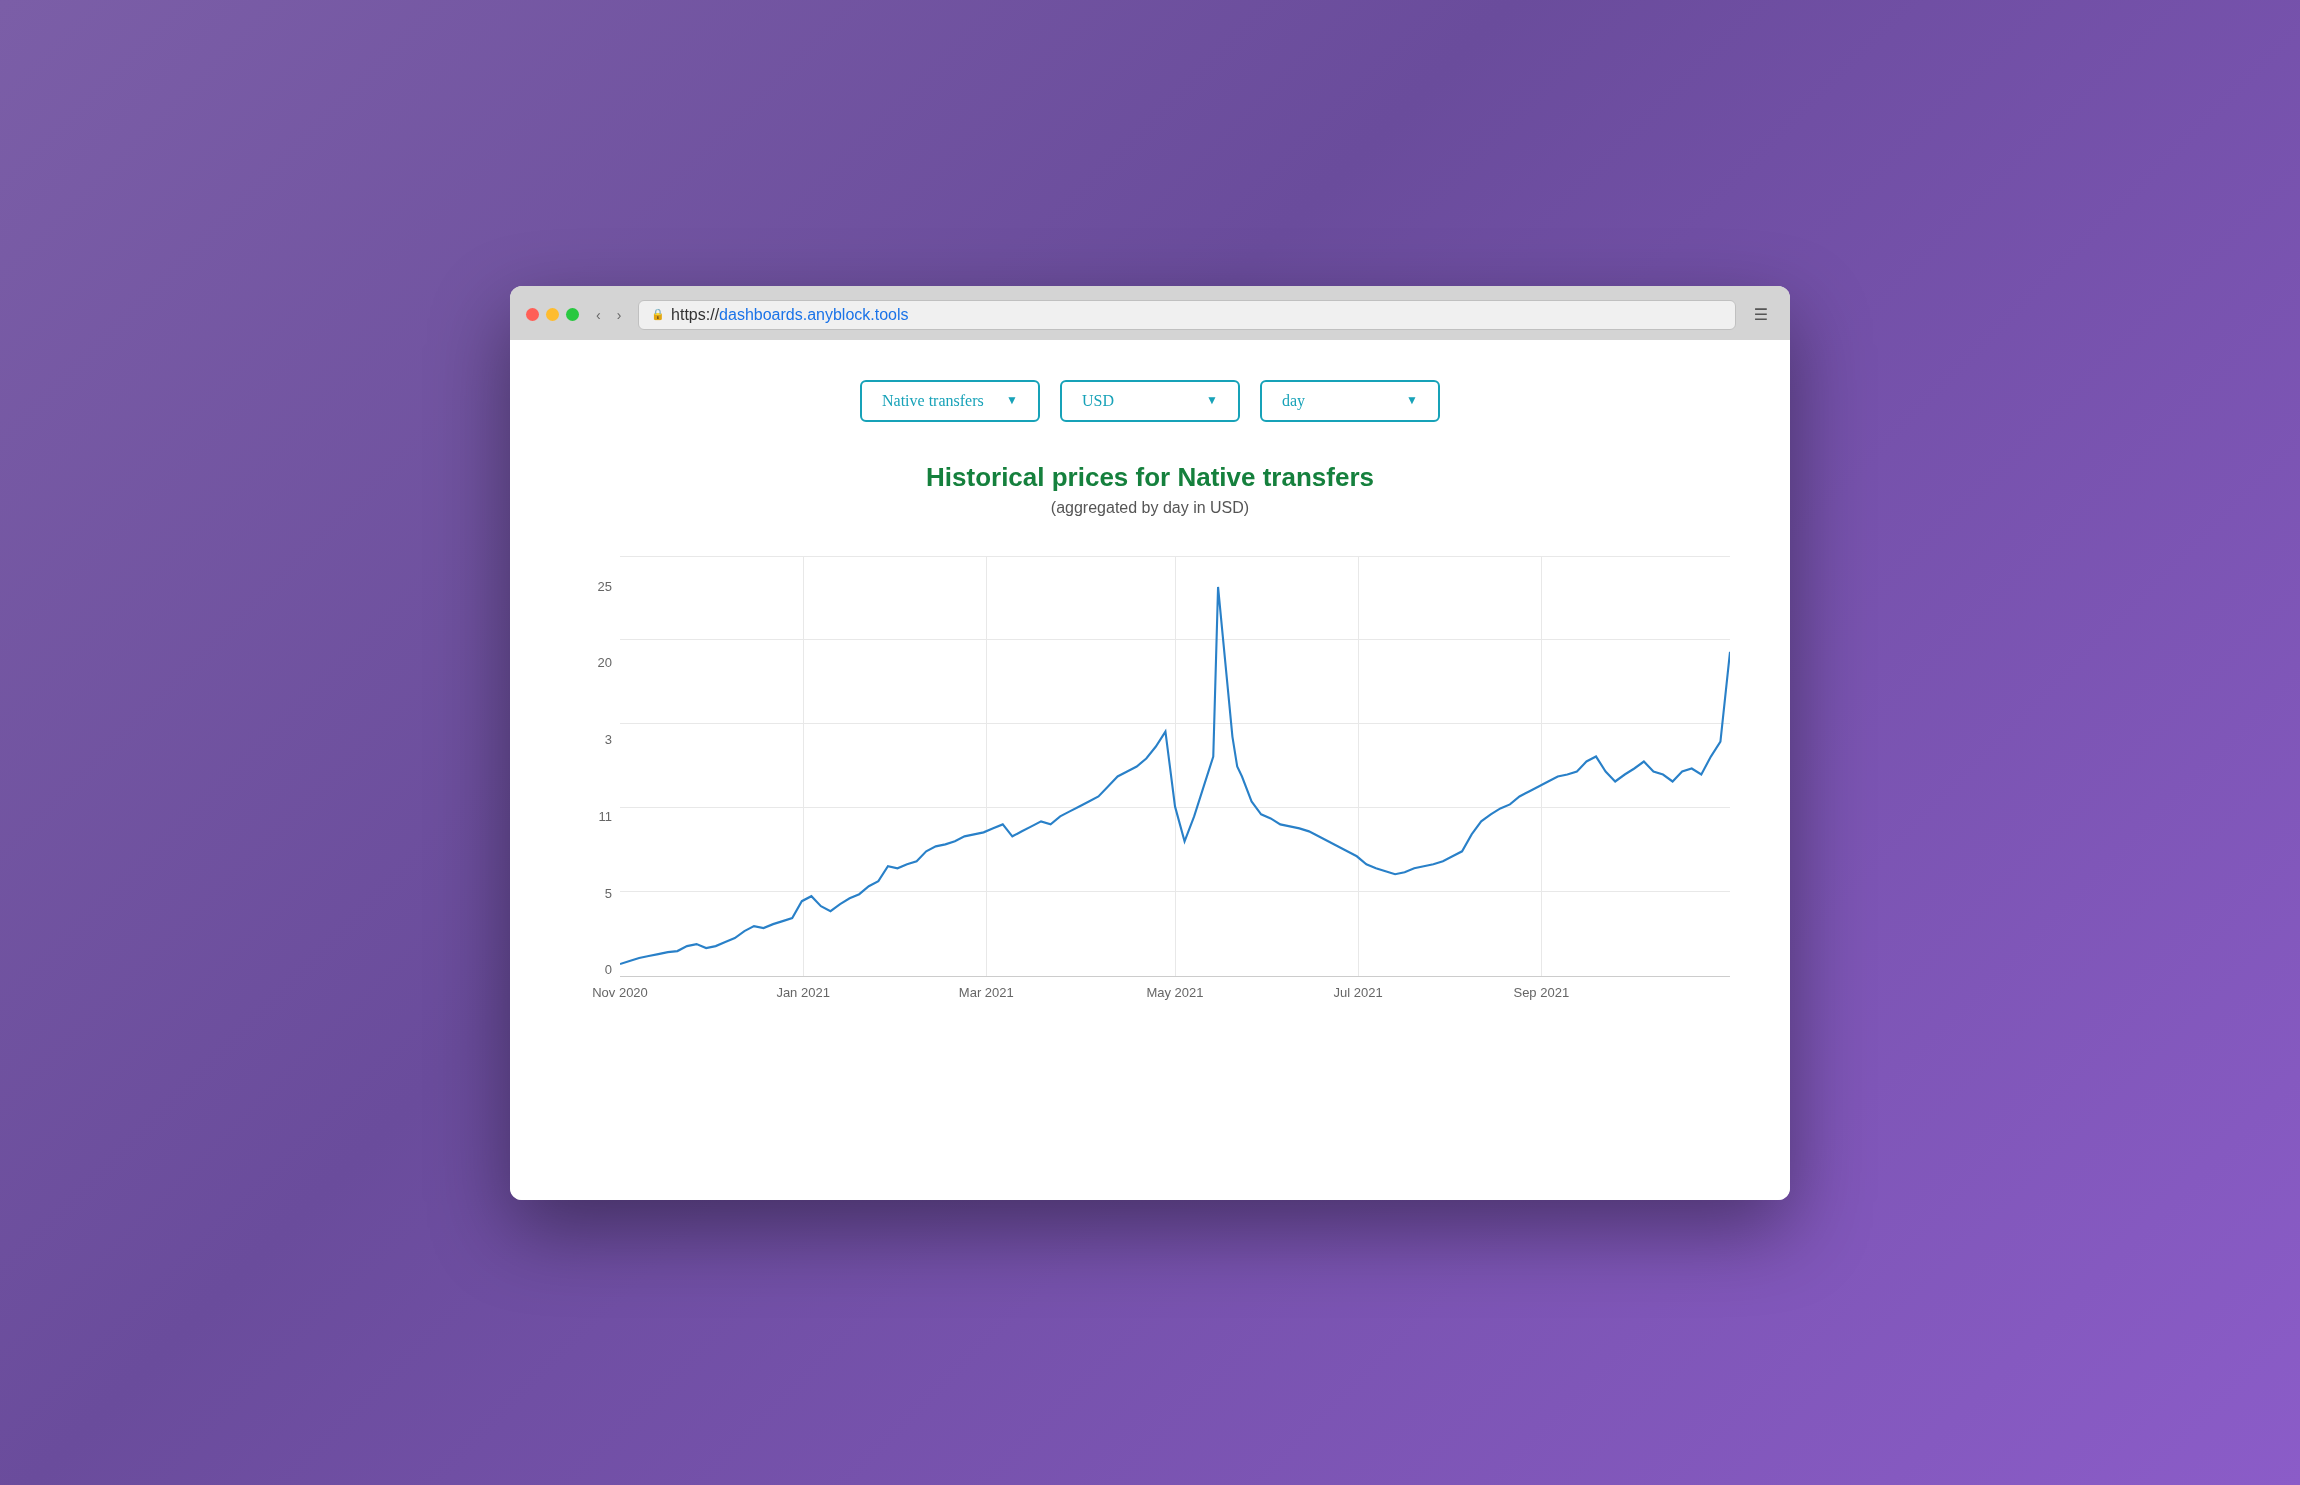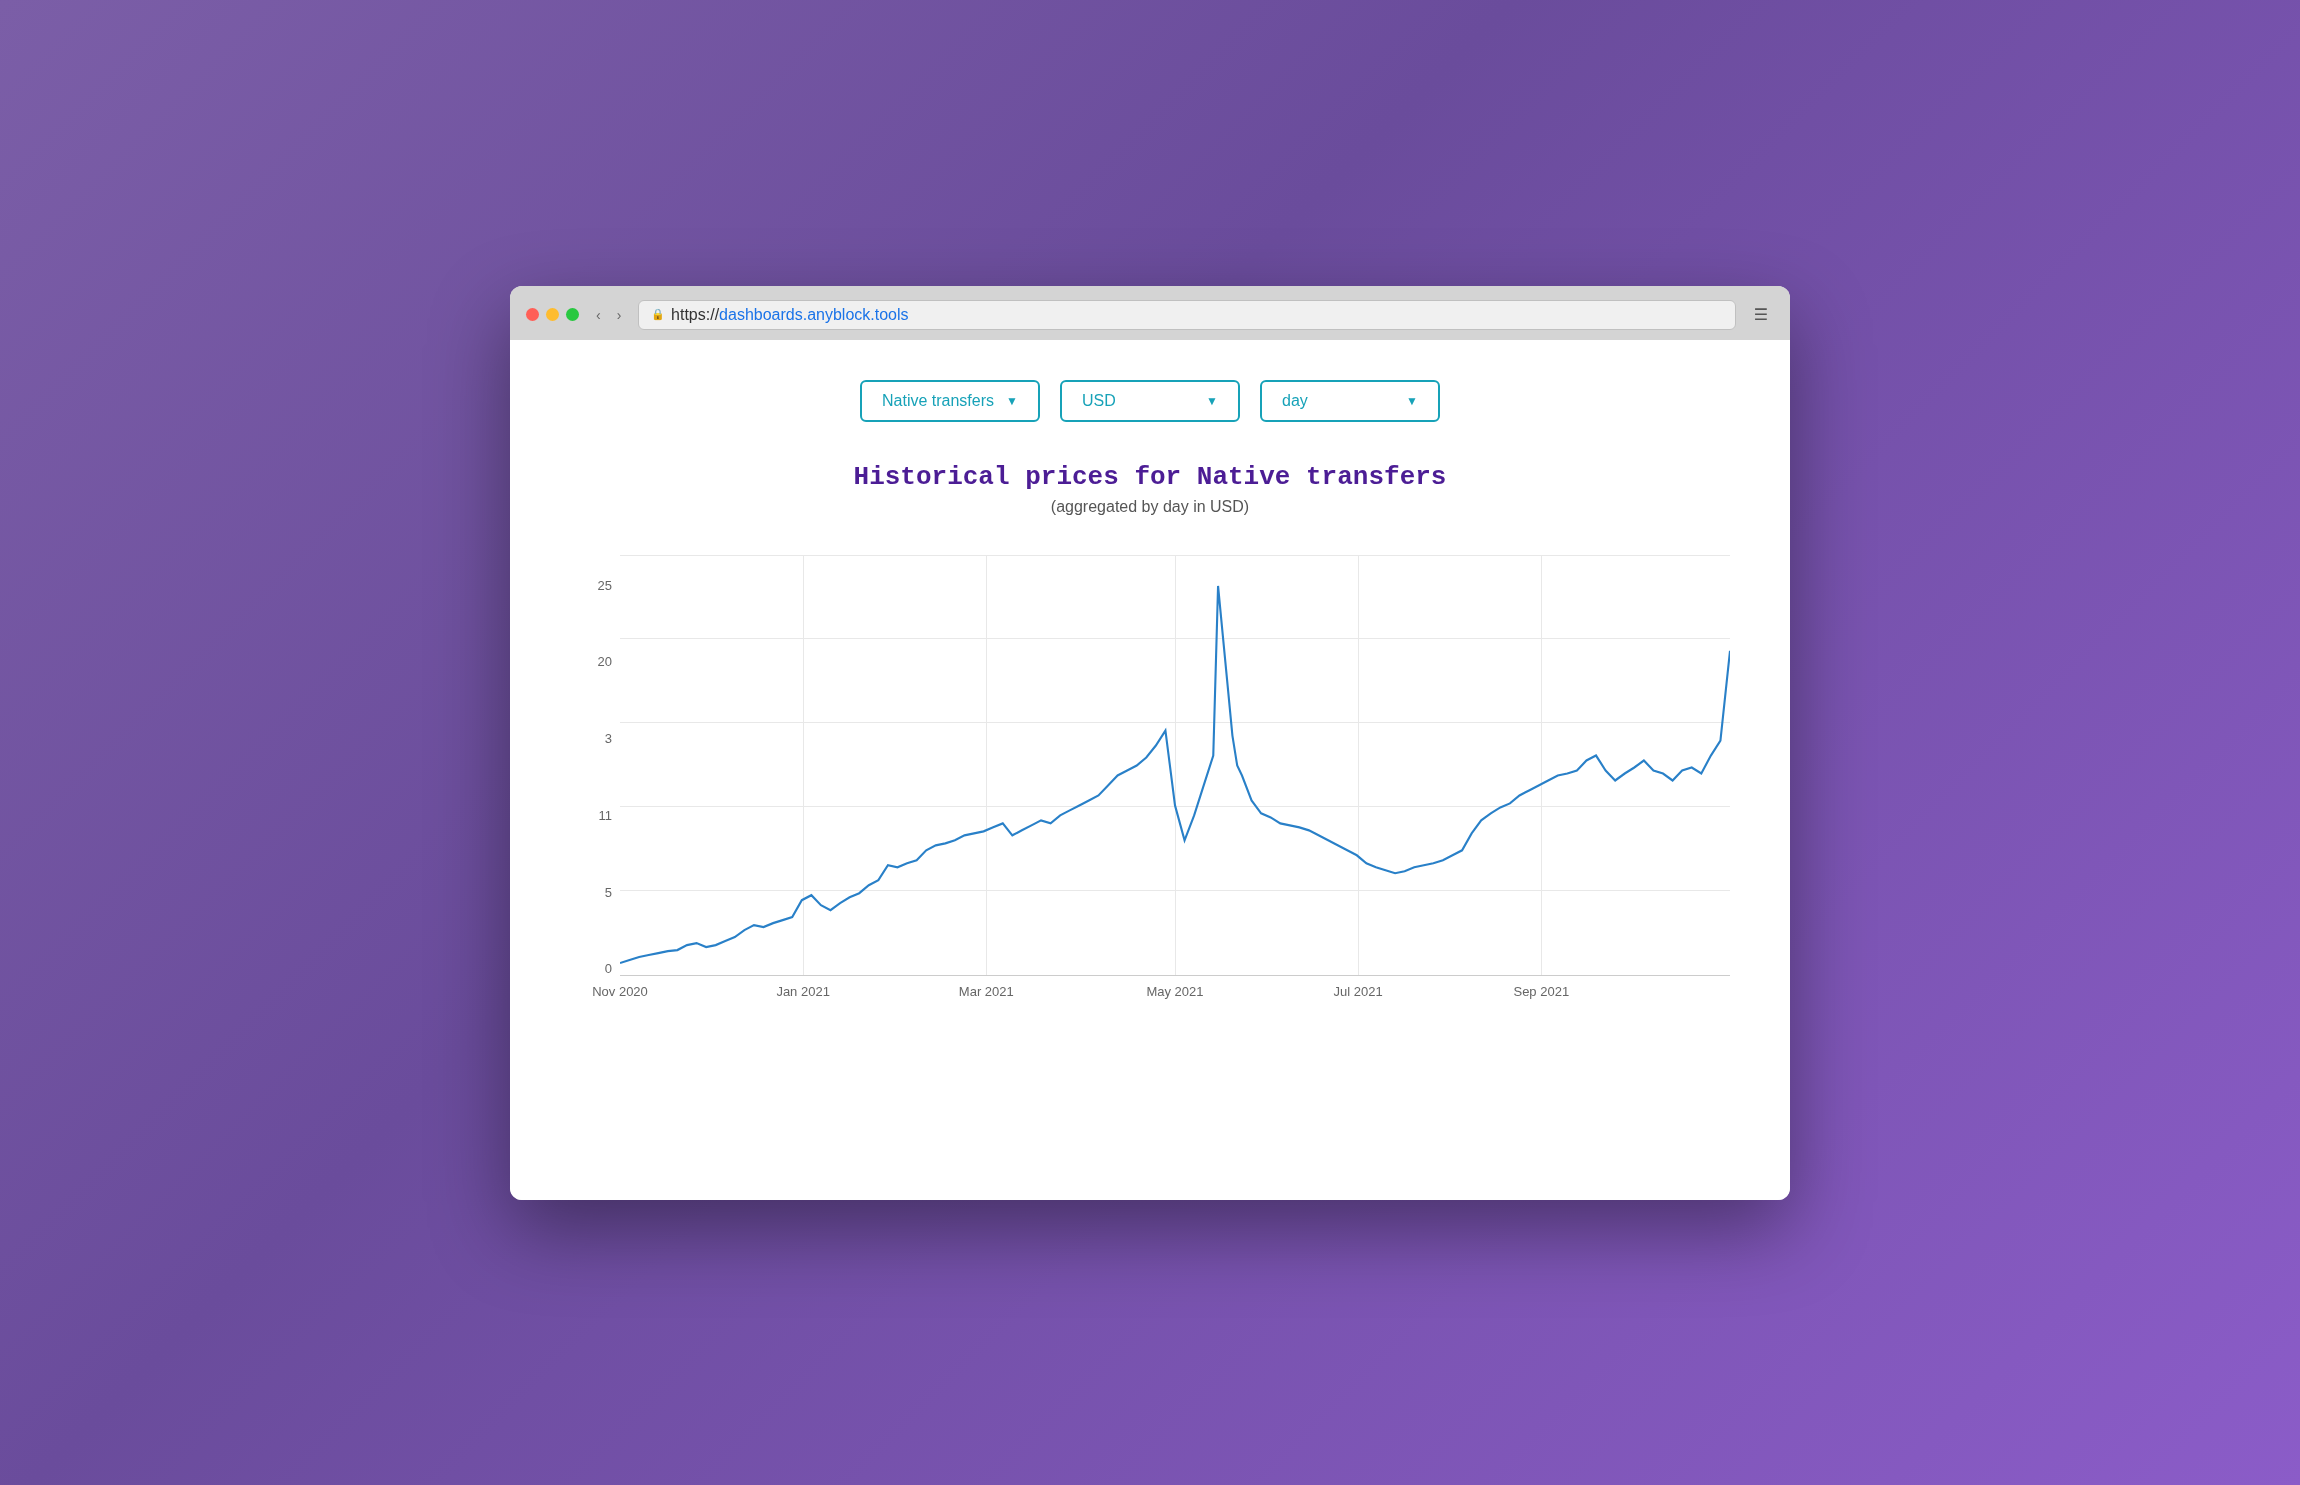--- a/index.html
+++ b/index.html
@@ -119,38 +119,38 @@
       border-radius: 6px;
       padding: 10px 20px;
       font-size: 16px;
       color: #17a2b8;
       cursor: pointer;
       display: flex;
       align-items: center;
       gap: 10px;
       min-width: 180px;
       justify-content: space-between;
+      font-family: Liberation Serif, serif;
     }
 
     .dropdown-btn .arrow {
       font-size: 12px;
       color: #17a2b8;
     }
 
     .chart-title {
       text-align: center;
       margin-bottom: 40px;
     }
 
     .chart-title h2 {
       font-size: 26px;
       font-weight: 600;
-      color: #4c1d95;
+      color: #15803d;
       margin-bottom: 6px;
-      font-family: Liberation Mono, monospace;
     }
 
     .chart-title p {
       font-size: 16px;
       color: #555;
     }
 
     .chart-container {
       position: relative;
       width: 100%;

